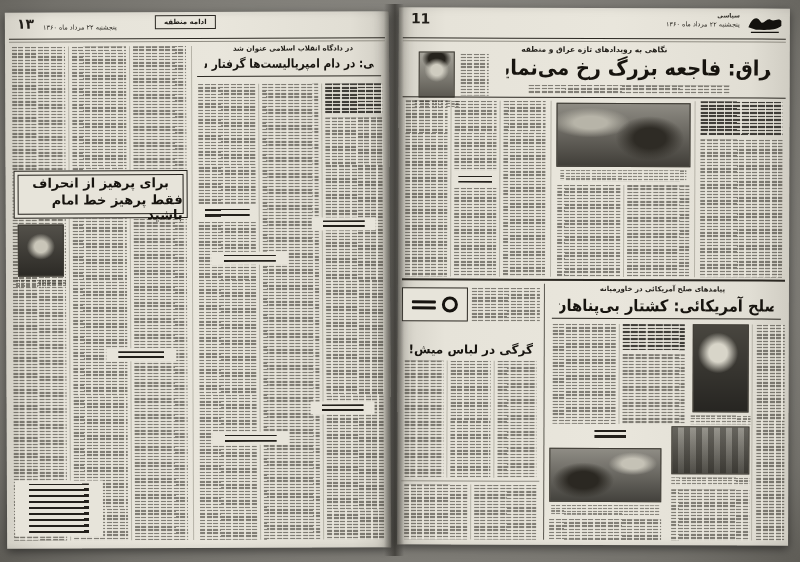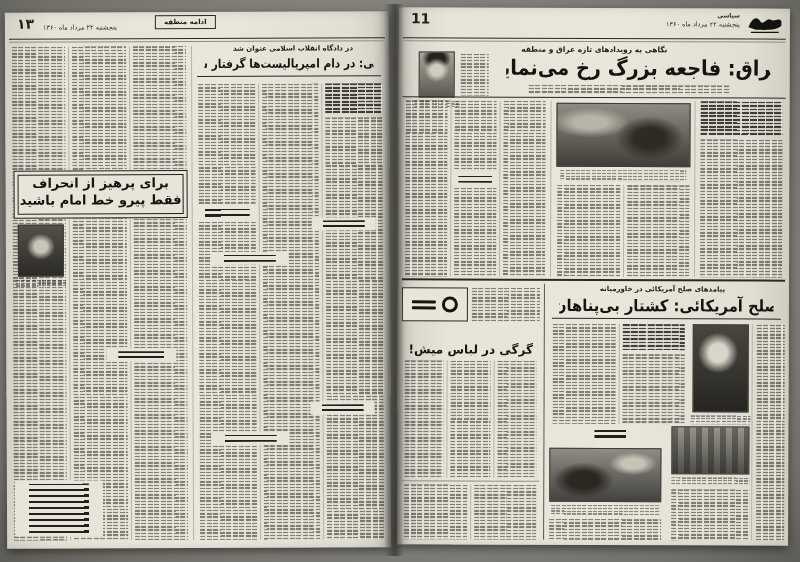--- a/index.html
+++ b/index.html
@@ -120,21 +120,21 @@
       <div class="col">
         <div class="ft" style="height:120px"></div>
         <div class="bars" style="height:10px"></div>
         <div class="ft fill"></div>
       </div>
     </div>
 
     <div class="obox" style="left:8px;top:158px;width:174px;height:48px">
       <div class="in">
         <span>برای پرهیز از انحراف</span>
-        <span>فقط پیرو خط امام باشید</span>
+        <span>فقط پرهیز خط امام باشید</span>
       </div>
     </div>
 
     <div class="photo ph-face2" style="left:12px;top:212px;width:46px;height:52px"></div>
     <div class="cap abs" style="left:10px;top:267px;width:50px;height:8px"></div>
 
     <div class="ov" style="left:8px;top:468px;width:88px">
       <div class="bars" style="height:52px"></div>
     </div>
 

